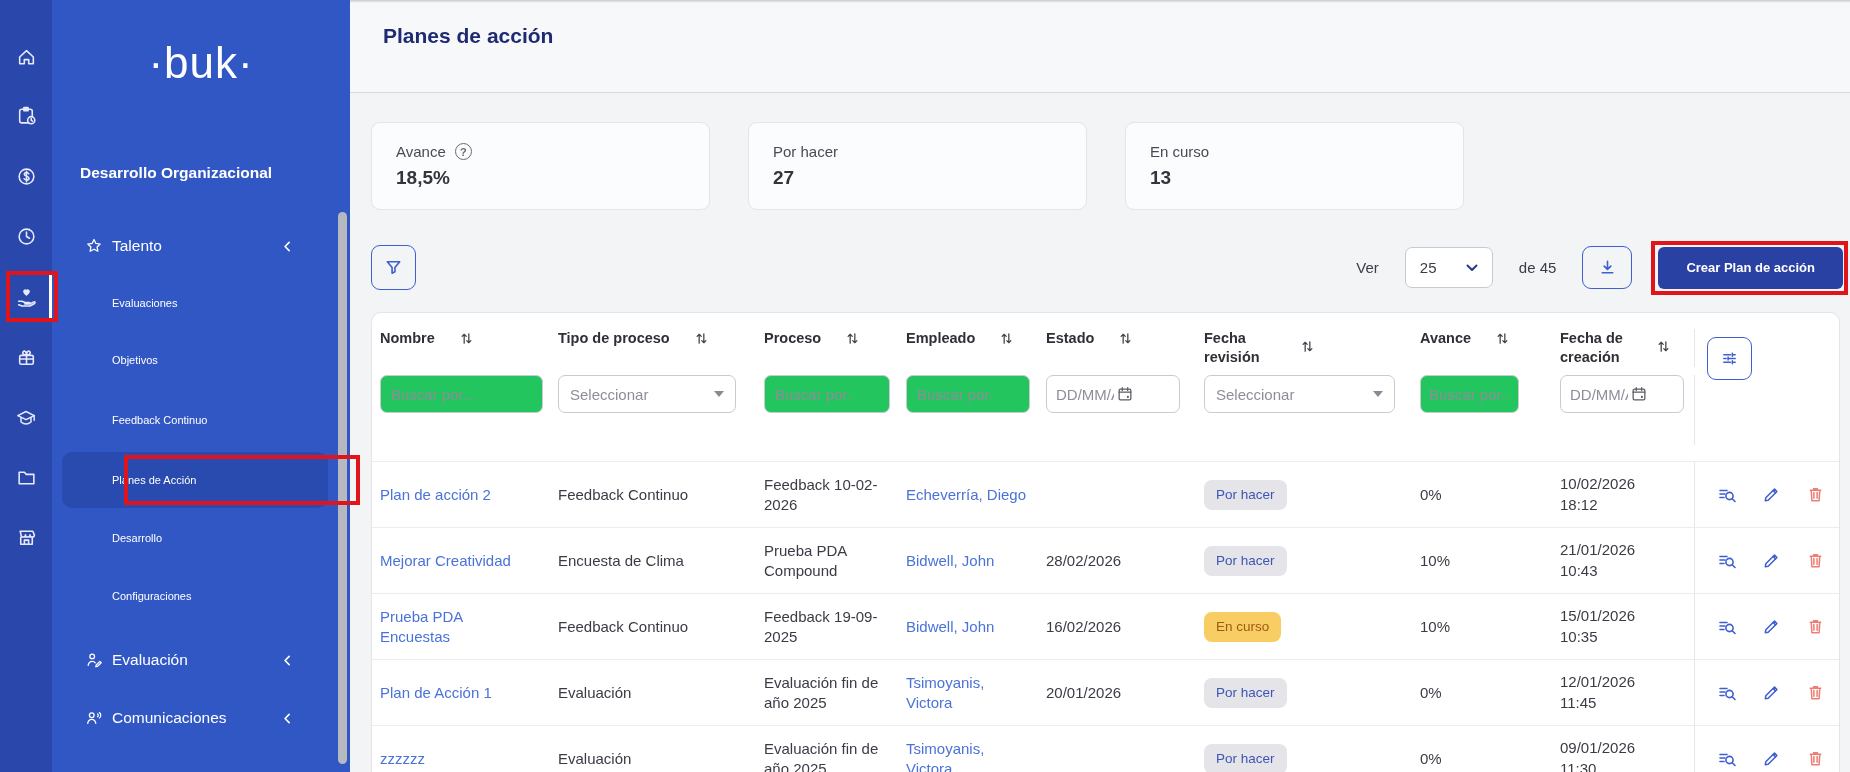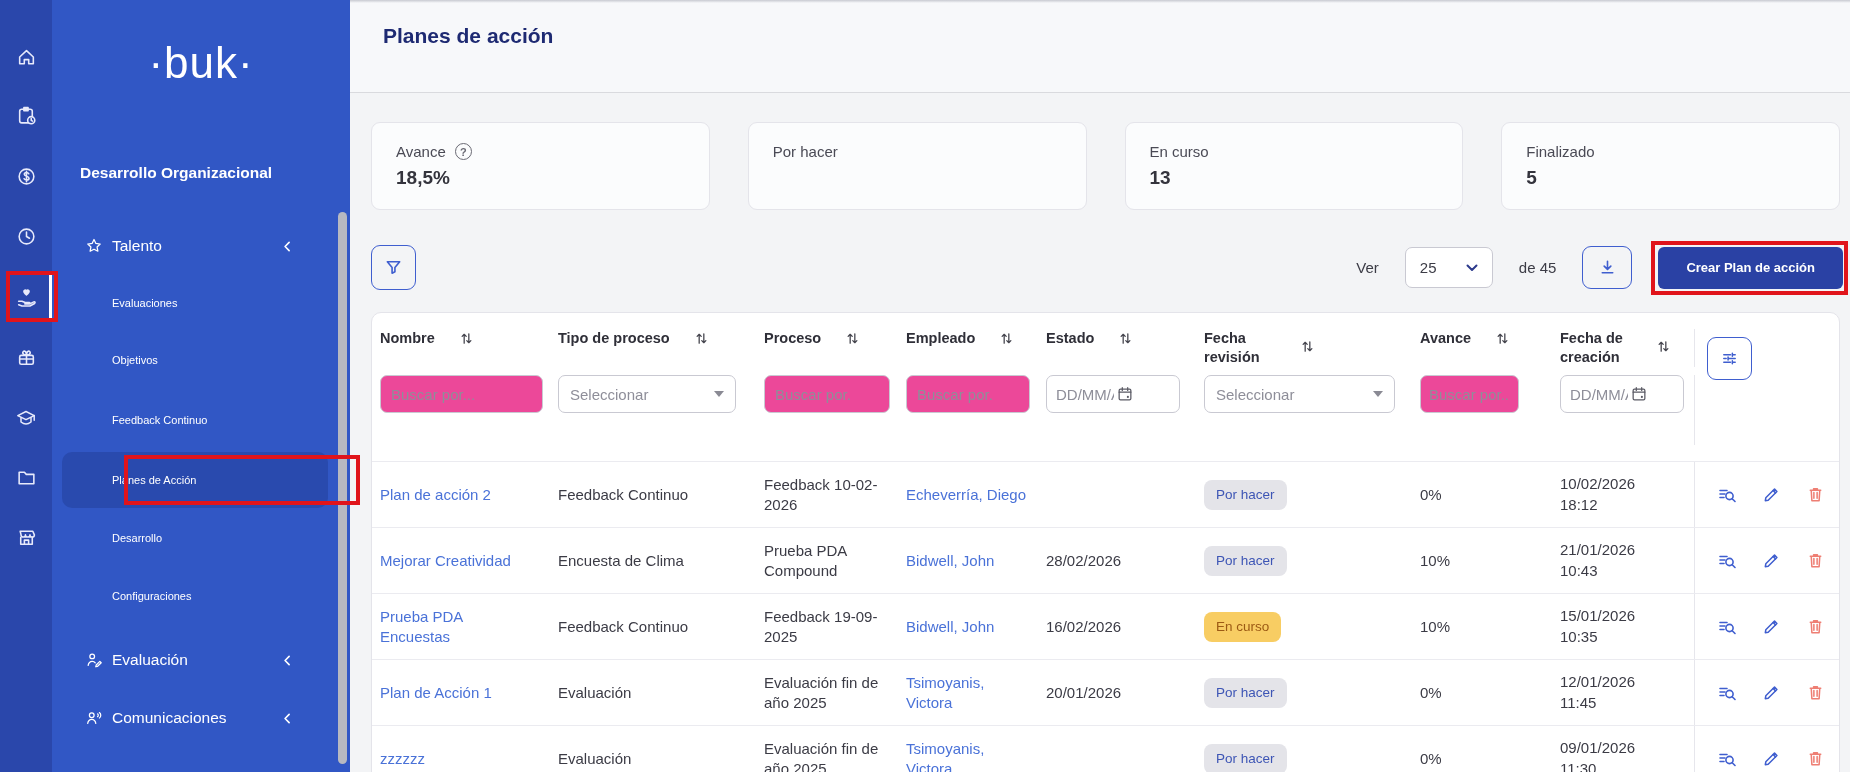--- a/index.html
+++ b/index.html
@@ -67,21 +67,21 @@
     border:1px solid var(--card-border);border-radius:10px 10px 0 0;overflow:hidden;}
   .tgrid{display:grid;grid-template-columns:178px 206px 142px 140px 158px 216px 140px 142px 147px;}
   .thead-labels{padding-top:16px;min-height:44px;}
   .hcell{padding:0 6px 0 8px;display:flex;align-items:flex-start;gap:25px;font-size:14.5px;font-weight:700;color:#2f2f38;cursor:pointer;}
   .hcell .hl{line-height:19px;}
   .hl-narrow{max-width:72px;}
   .sort{margin-top:2px;display:flex;}
   .sort svg{stroke:#46464f;fill:none;stroke-width:1.4;stroke-linecap:round;stroke-linejoin:round;}
   .thead-filters{padding:8px 0 16px;}
   .fcell{padding-left:8px;}
-  .f-input{height:38px;border:1px solid var(--border);border-radius:7px;background:#ec4899;font-family:inherit;
+  .f-input{height:38px;border:1px solid var(--border);border-radius:7px;background:#22c55e;font-family:inherit;
     font-size:15px;color:var(--text);padding:0 10px;outline:none;}
   .f-input::placeholder{color:var(--muted);}
   .f-select{height:38px;border:1px solid var(--border);border-radius:7px;background:#fff;display:flex;
     align-items:center;justify-content:space-between;padding:0 11px;font-size:15px;color:var(--muted);cursor:pointer;}
   .f-select svg{fill:#8a8a94;stroke:none;}
   .f-date{height:38px;border:1px solid var(--border);border-radius:7px;background:#fff;display:flex;
     align-items:center;padding:0 9px;gap:2px;}
   .f-date input{border:none;outline:none;width:58px;font-family:inherit;font-size:15px;color:var(--text);}
   .f-date input::placeholder{color:var(--muted);}
   .f-date svg{stroke:#5a5a64;fill:none;stroke-width:1.4;stroke-linecap:round;stroke-linejoin:round;}
@@ -240,32 +240,27 @@
       <div class="stat-label">
           <span>Avance</span>
         <span class="help-dot">?</span>
         </div>
       <div class="stat-value">18,5%</div>
     </div>
     <div class="stat-card">
       <div class="stat-label">
           <span>Por hacer</span>
         </div>
+      <div class="stat-value">27</div>
     </div>
     <div class="stat-card">
       <div class="stat-label">
           <span>En curso</span>
         </div>
       <div class="stat-value">13</div>
-    </div>
-    <div class="stat-card">
-      <div class="stat-label">
-          <span>Finalizado</span>
-        </div>
-      <div class="stat-value">5</div>
     </div>
   </div>
 
   <div class="toolbar">
     <div class="icon-btn filter-btn">
       <span style="display:flex">
         <svg width="19" height="19" viewBox="0 0 20 20">
             <path d="M3.5 4h13l-5 6v4.5l-3 1.5v-6z"></path>
           </svg>
       </span>

